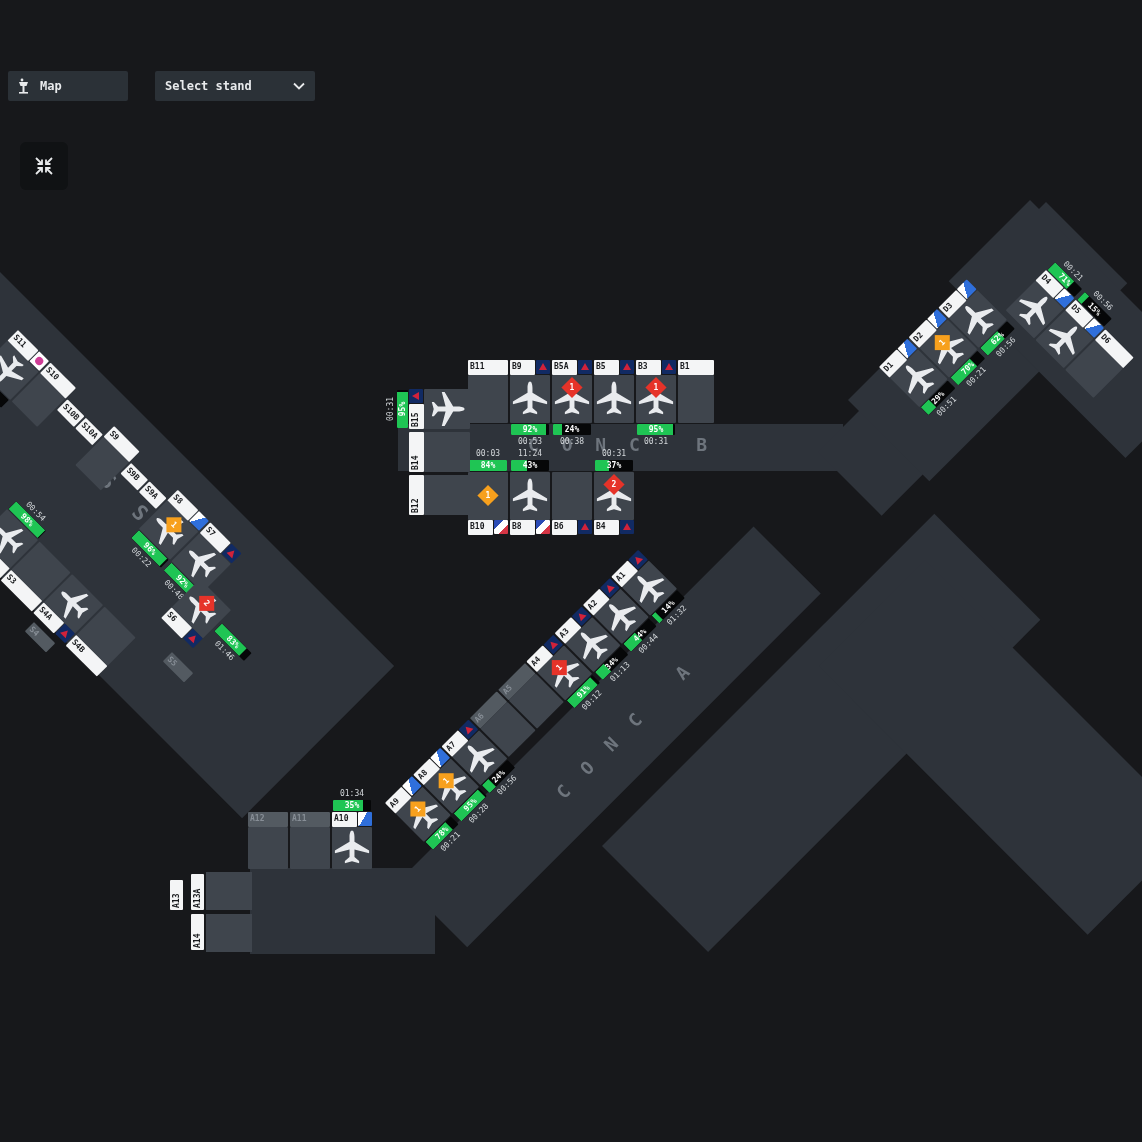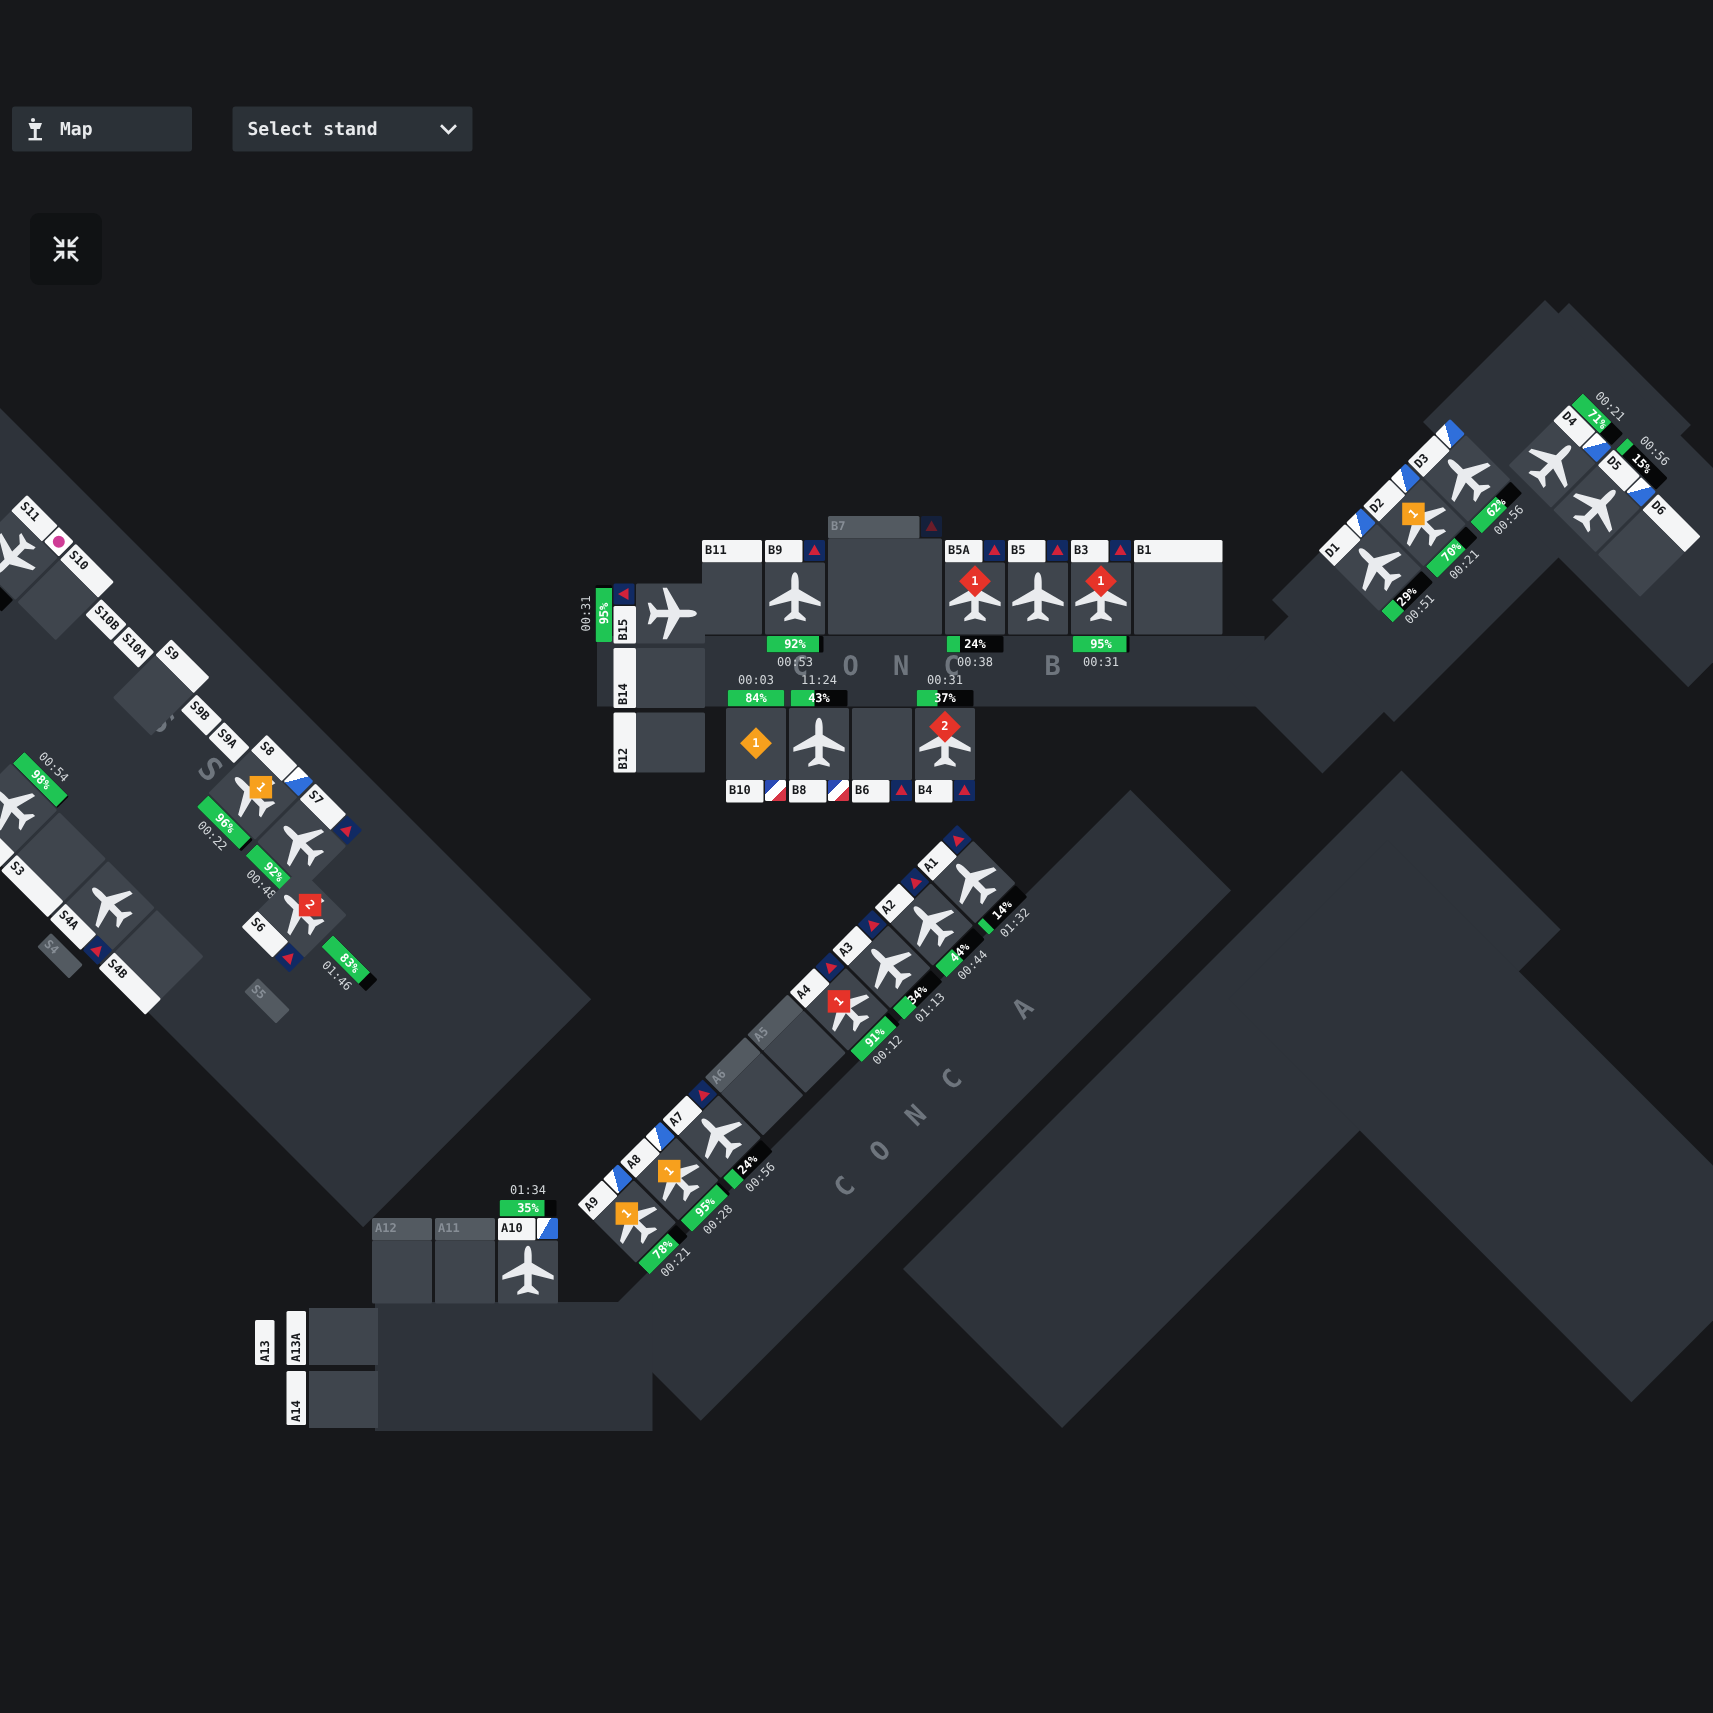--- a/index.html
+++ b/index.html
@@ -121,31 +121,20 @@
             </svg>
           </div>
           <div class="brow">
             <div class="bar">
               <div class="fill" style="width: 92%;"></div>
               <div class="ptxt">92%</div>
             </div>
           </div>
           <div class="trow">00:53</div>
         </div>
-        <div class="gate" style="width: 76px; margin-right: 2px; transform: translateY(-16px);">
-          <div class="lrow">
-            <div class="chip dis">B7</div>
-            <div class="logo" style="background: rgb(17, 42, 99); opacity: 0.45;">
-              <span style="position:absolute;left:3px;top:3px;width:0;height:0;border-left:4px solid transparent;border-right:4px solid transparent;border-bottom:7px solid #d1223a"></span>
-            </div>
-          </div>
-          <div class="stand" style="height: 64px;"></div>
-          <div class="brow"></div>
-          <div class="trow"></div>
-        </div>
         <div class="gate" style="width: 40px; margin-right: 2px;">
           <div class="lrow">
             <div class="chip">B5A</div>
             <div class="logo" style="background: rgb(17, 42, 99);">
               <span style="position:absolute;left:3px;top:3px;width:0;height:0;border-left:4px solid transparent;border-right:4px solid transparent;border-bottom:7px solid #d1223a"></span>
             </div>
           </div>
           <div class="stand" style="height: 48px;">
             <svg class="plane" width="38" height="38" viewBox="0 0 40 40" style="transform:translate(-50%,-50%) rotate(0deg)">
   <path fill="#e9ebee" d="M20 1.5 C21.6 1.5 22.6 4.5 22.6 8.5 L22.6 13.5 L38 22.5 L38 25.5 L22.6 21.5
@@ -199,30 +188,30 @@
             </div>
           </div>
           <div class="brow">
             <div class="bar">
               <div class="fill" style="width: 95%;"></div>
               <div class="ptxt">95%</div>
             </div>
           </div>
           <div class="trow">00:31</div>
         </div>
-        <div class="gate" style="width: 59px; margin-right: 2px;">
+        <div class="gate" style="width: 36px; margin-right: 2px;">
           <div class="lrow">
             <div class="chip">B1</div>
           </div>
           <div class="stand" style="height: 48px;"></div>
           <div class="brow"></div>
           <div class="trow"></div>
         </div>
       </div>
-      <div class="grp" style="left: 484px; top: 346px; transform: rotate(0deg);">
+      <div class="grp" style="left: 468px; top: 346px; transform: rotate(0deg);">
         <div class="gate" style="width: 40px; margin-right: 2px;">
           <div class="trow">00:03</div>
           <div class="brow">
             <div class="bar">
               <div class="fill" style="width: 99%;"></div>
               <div class="ptxt">84%</div>
             </div>
           </div>
           <div class="stand" style="height: 48px;">
             <div class="badge orange" style="top: 16px;">

